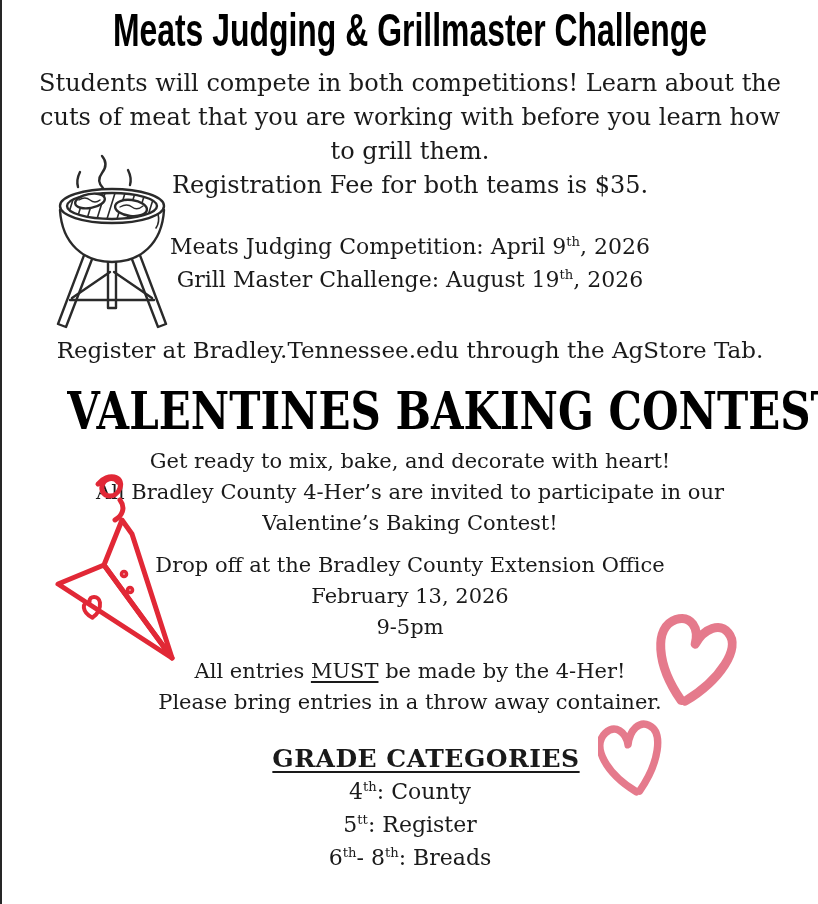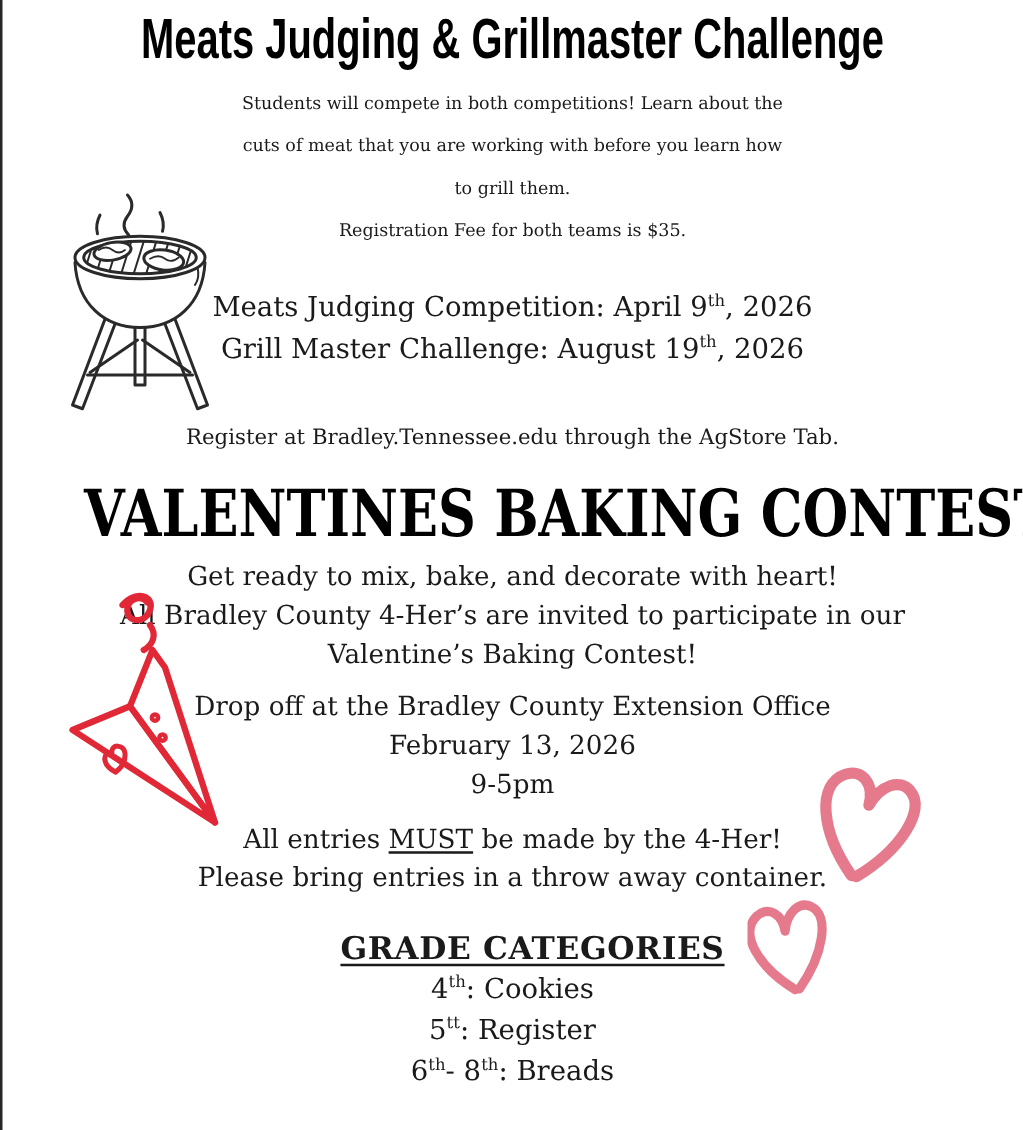--- a/index.html
+++ b/index.html
@@ -39,21 +39,21 @@
     font-weight: 700;
     font-size: 50px;
     line-height: 54px;
     color: #000;
     transform: scaleX(0.84) scaleY(1.04);
     transform-origin: 50% 50%;
     white-space: nowrap;
   }
   
   .body-line {
-    font-size: 14px;
+    font-size: 24px;
     line-height: 34px;
   }
   .v-line {
     font-size: 21px;
     line-height: 31px;
   }
   .events-block { margin-top: 28px; }
   .event-line {
     font-size: 22px;
     line-height: 33px;
@@ -61,21 +61,21 @@
   .event-line b, .grade-line b, .must {
     font-weight: 400;
   }
   sup {
     font-size: 0.6em;
     line-height: 0;
     vertical-align: super;
   }
   .register-line {
     margin-top: 38px;
-    font-size: 17px;
+    font-size: 23px;
     line-height: 32px;
   }
   .drop-block { margin-top: 11px; }
   .rules-block { margin-top: 13px; }
   .must {
     text-decoration: underline;
     text-underline-offset: 3px;
   }
   .grades-heading {
     margin-top: 25px;
@@ -144,21 +144,21 @@
     <div class="v-line">
       <span>All entries </span><b class="must">MUST</b><span> be made by the 4-Her!</span>
     </div>
     <div class="v-line">Please bring entries in a throw away container.</div>
   </div>
 
   <div class="grades-heading">GRADE CATEGORIES</div>
 
   <div>
     <div class="grade-line">
-      <b><span>4</span><sup>th</sup><span>:</span></b><span> Cookies</span>
+      <b><span>4</span><sup>th</sup><span>:</span></b><span> County</span>
     </div>
     <div class="grade-line">
       <b><span>5</span><sup>tt</sup><span>:</span></b><span> Register</span>
     </div>
     <div class="grade-line">
       <b><span>6</span><sup>th</sup><span>- 8</span><sup>th</sup><span>:</span></b><span> Breads</span>
     </div>
   </div>
 
   <svg class="deco grill-art" width="168" height="192" viewBox="0 0 168 192">

